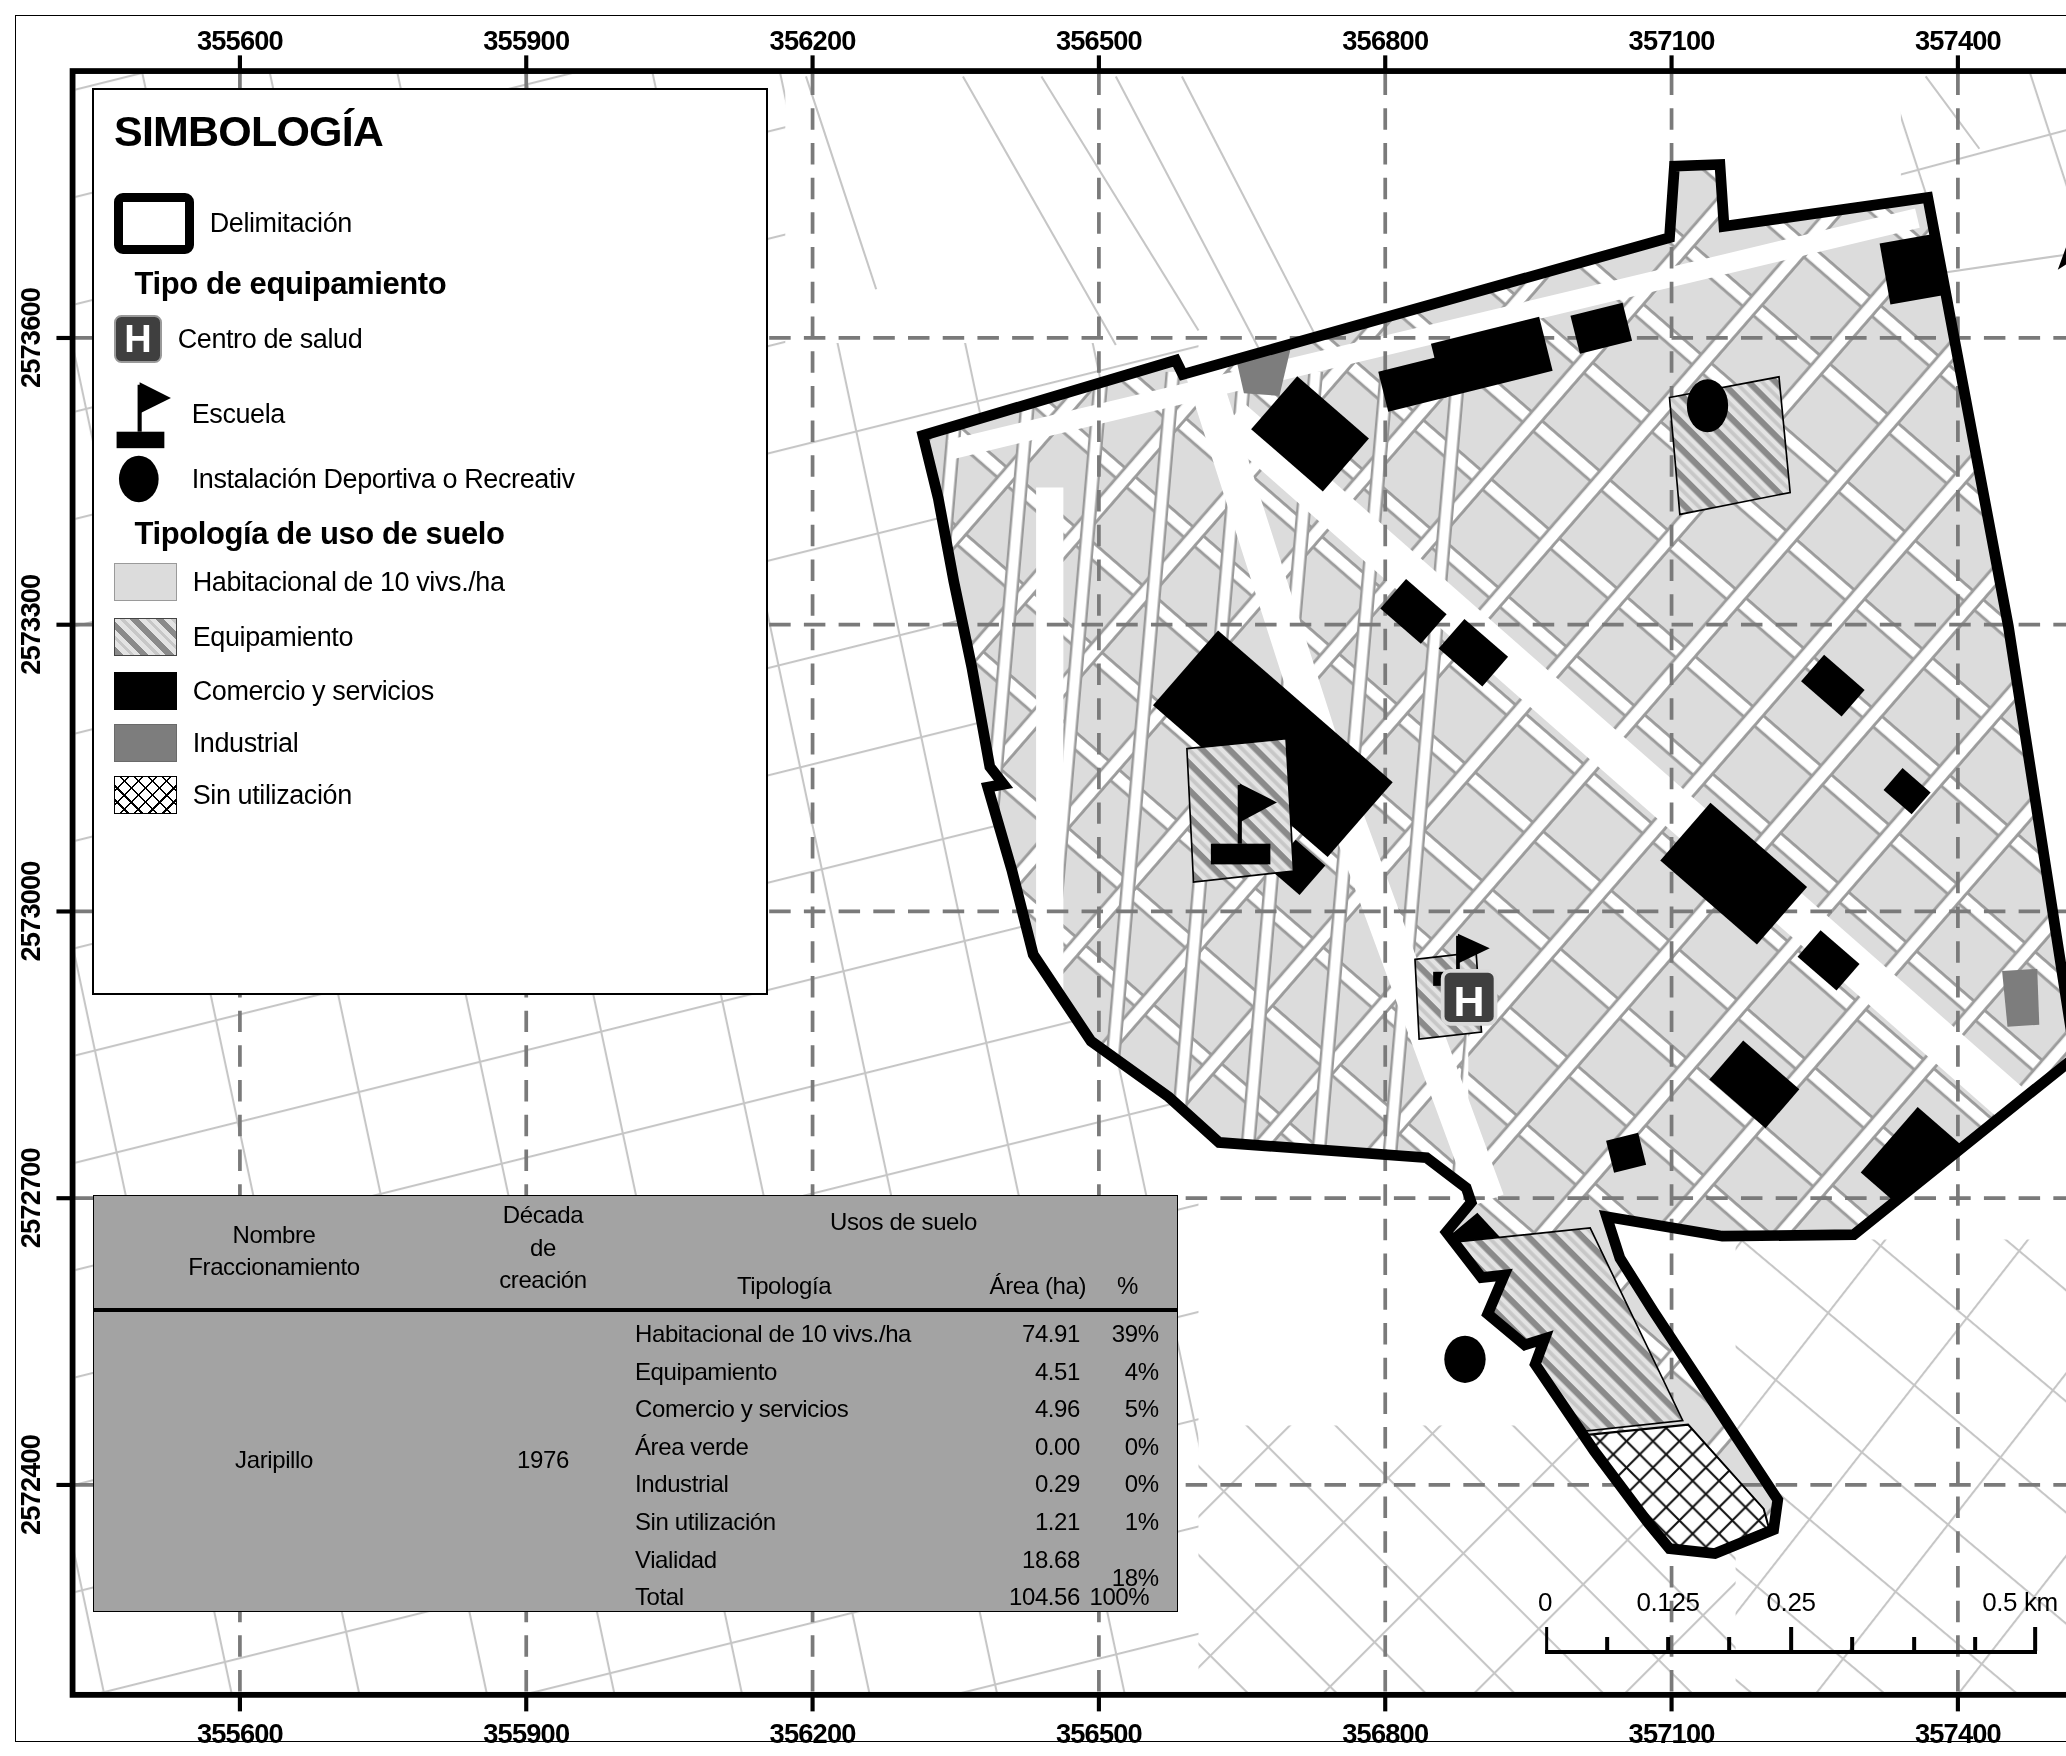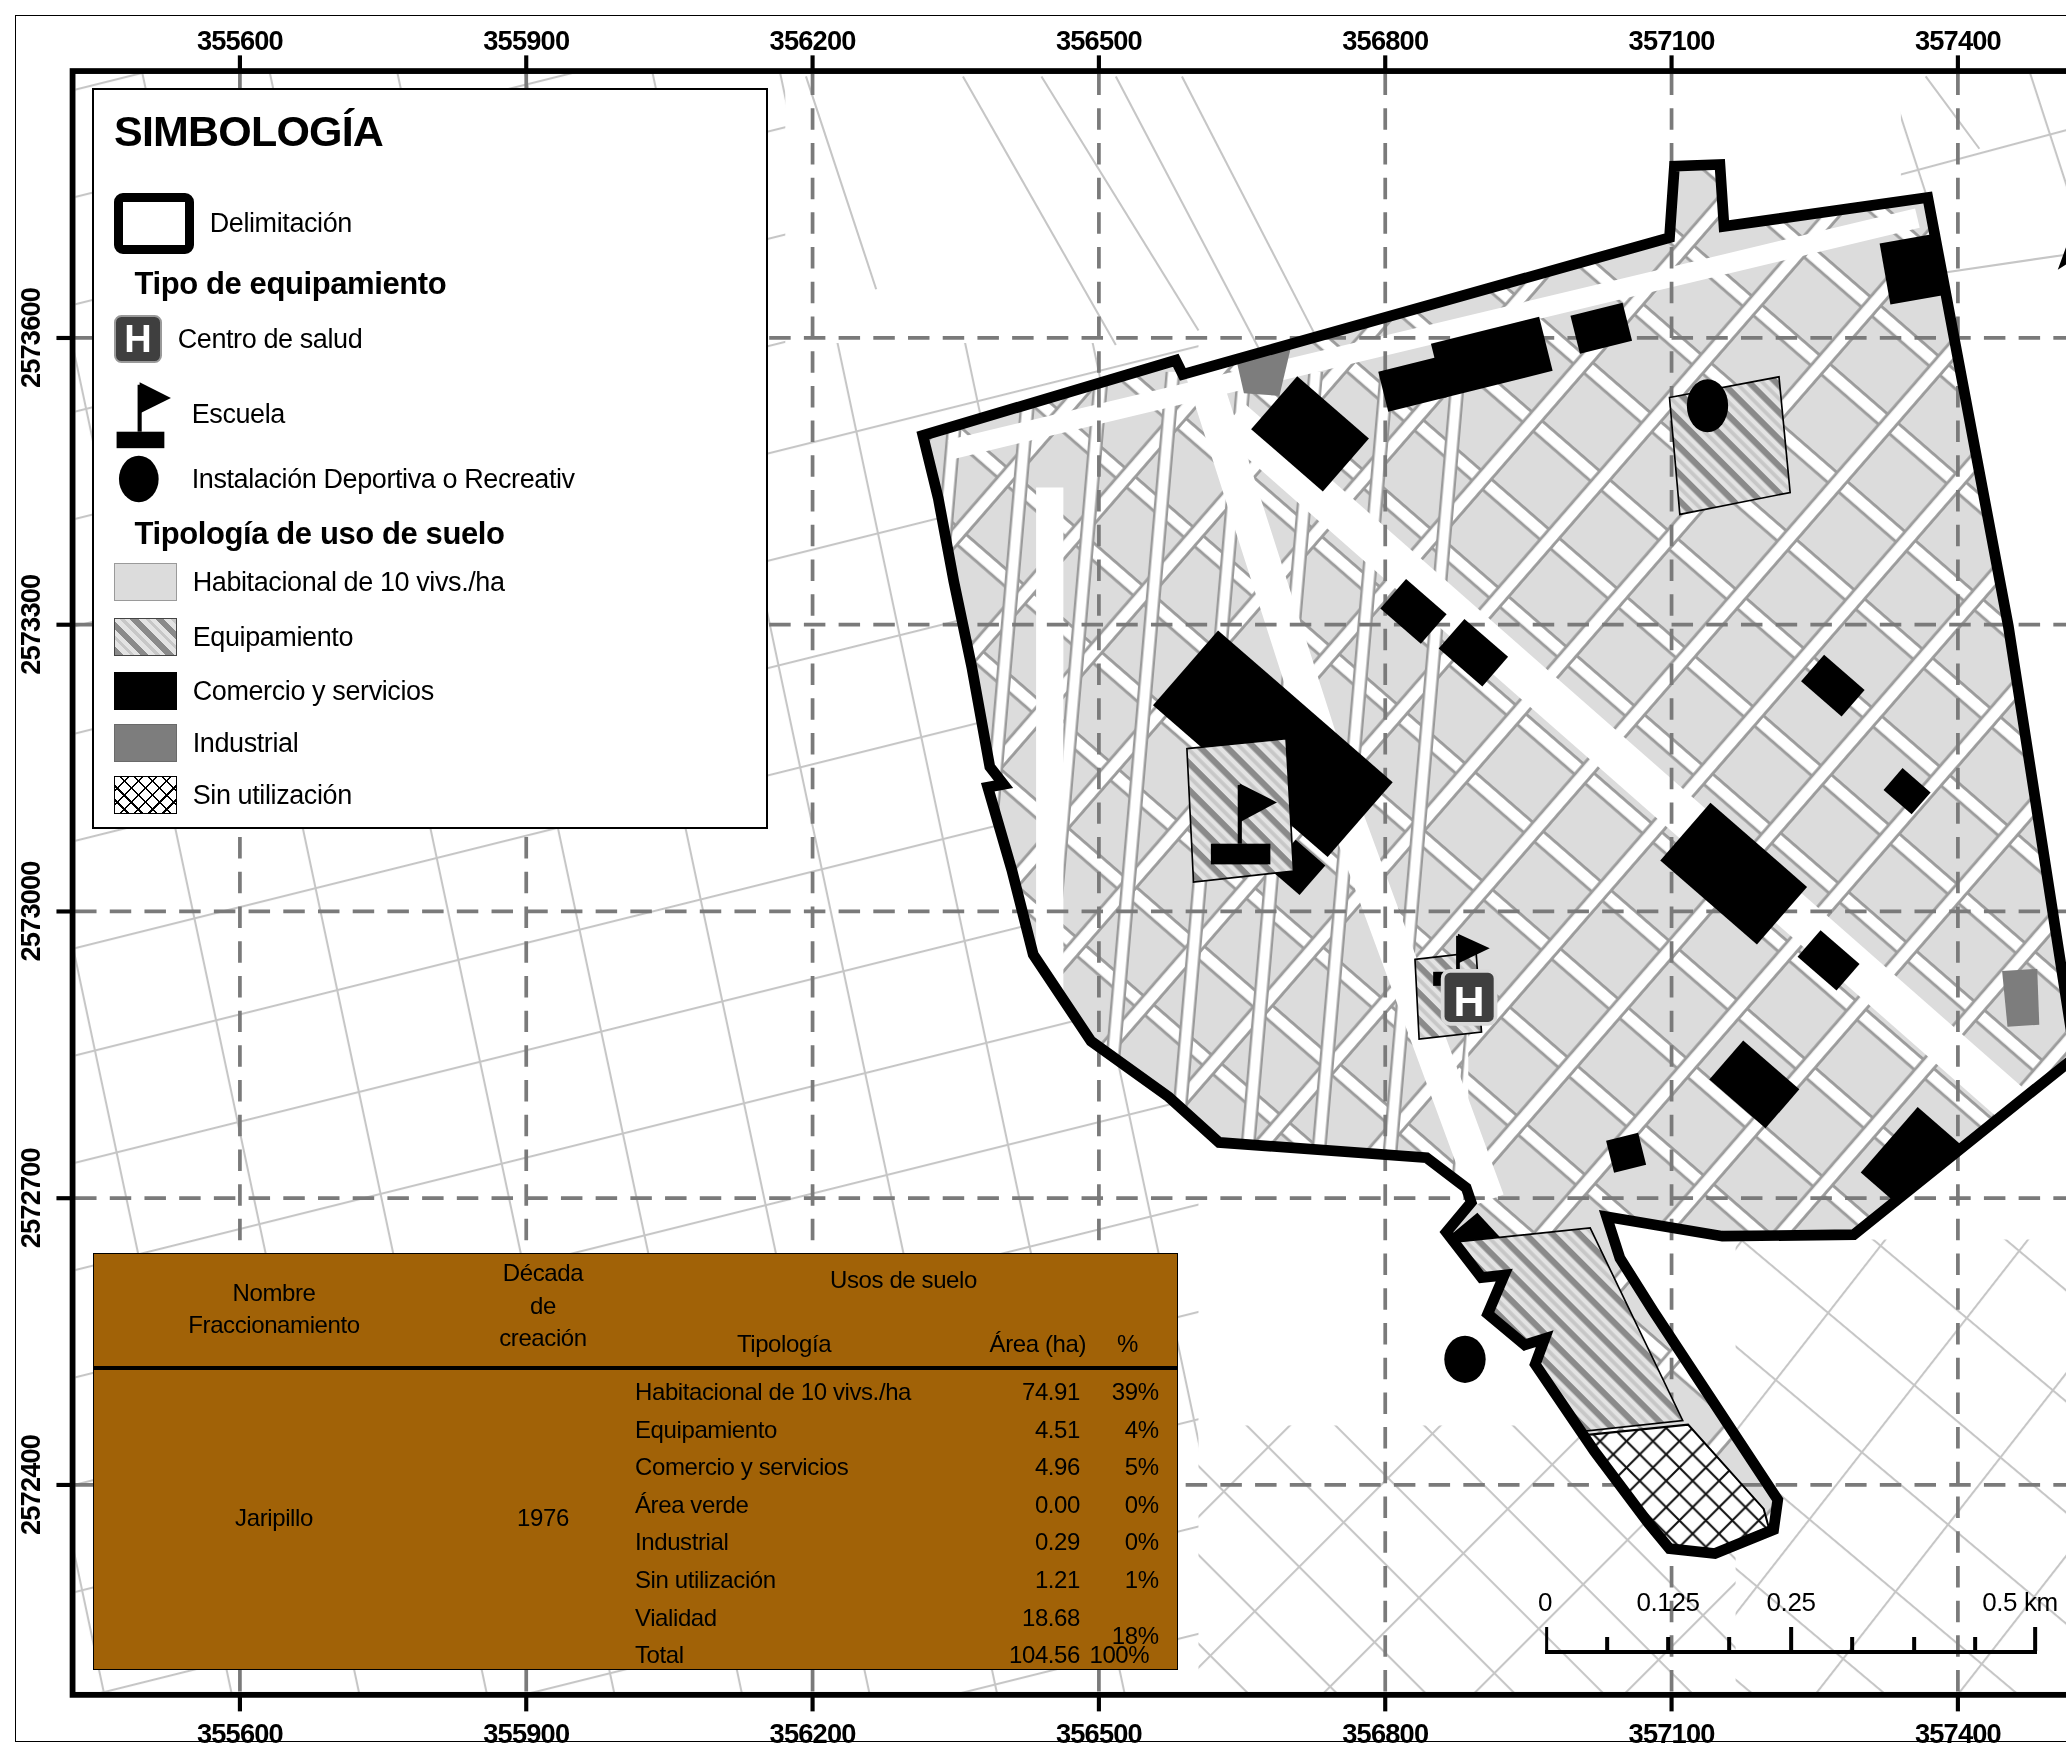--- a/index.html
+++ b/index.html
@@ -2,21 +2,21 @@
 <html style="font-size:6.6px"><head>
 <meta charset="utf-8">
 <style>
   html,body{margin:0;padding:0;background:#ffffff;}
   .canvas{position:relative;width:2273px;height:1756px;background:#ffffff;overflow:hidden;
           font-family:"Liberation Sans",sans-serif;color:#000;}
   .outer-border{position:absolute;left:15px;top:15px;width:2241px;height:1725px;border:1.7px solid #000;}
   .map-svg{position:absolute;left:0;top:0;}
 
   
-  .legend{position:absolute;left:92px;top:88px;width:676px;height:741px;background:#fff;
+  .legend{position:absolute;left:92px;top:88px;width:676px;height:907px;background:#fff;
           border:2.1px solid #000;box-sizing:border-box;}
   .legend .row{position:absolute;left:20px;display:flex;align-items:center;gap:15.7px;}
   .legend-title{position:absolute;left:20px;top:16.5px;font-size:43px;font-weight:bold;letter-spacing:-0.8px;}
   .legend-h2{position:absolute;left:16.5px;font-size:31px;font-weight:bold;letter-spacing:-0.4px;margin-left:24px;}
   .leg-label{font-size:27px;letter-spacing:-0.4px;white-space:nowrap;}
   .sw{width:63px;height:38px;box-sizing:border-box;flex:0 0 auto;}
   .sw-delim{width:62px;height:43px;border:9px solid #000;border-radius:9px;background:#fff;}
   .sw-hab{background:#dcdcdc;border:1.2px solid #9a9a9a;}
   .sw-equip{border:1.2px solid #444;
      background:repeating-linear-gradient(45deg,#8a8a8a 0 5.8px,#e3e3e3 5.8px 10.7px,#c7c7c7 10.7px 14px,#e3e3e3 14px 18px);}
@@ -24,21 +24,21 @@
   .sw-ind{background:#7d7d7d;border:1.2px solid #6a6a6a;}
   .sw-sin{background:#fff;border:1.2px solid #000;
      background-image:repeating-linear-gradient(45deg,transparent 0 8.3px,#000 8.3px 10px),
                       repeating-linear-gradient(-45deg,transparent 0 8.3px,#000 8.3px 10px);}
   .h-icon{width:48px;height:48px;background:#3f3f3f;border:2.5px solid #9a9a9a;border-radius:7.4px;
           display:flex;align-items:center;justify-content:center;box-sizing:border-box;}
   .h-icon span{color:#fff;font-size:38px;font-weight:bold;line-height:1;}
   .flag-icon,.dot-icon{display:block;}
 
   
-  .info-table{position:absolute;left:93px;top:1253px;width:1085px;height:417px;background:#a16207;
+  .info-table{position:absolute;left:93px;top:1195px;width:1085px;height:417px;background:#a3a3a3;
               border:1.7px solid #000;box-sizing:border-box;font-size:24px;letter-spacing:-0.4px;}
   .info-table .abs{position:absolute;}
   .tcenter{text-align:center;}
   .theader-rule{position:absolute;left:0;top:112px;width:100%;height:3.7px;background:#000;}
 
   
   .scalebar{position:absolute;left:1545px;top:1587px;width:492px;height:67px;}
   .scalebar .lab{position:absolute;top:0;transform:translateX(-50%);font-size:26px;letter-spacing:-0.4px;white-space:nowrap;}
   .scalebar .bar{position:absolute;left:0;bottom:0;width:100%;height:4.1px;background:#000;}
   .scalebar .tick{position:absolute;bottom:3.3px;width:3.7px;background:#000;transform:translateX(-50%);}

